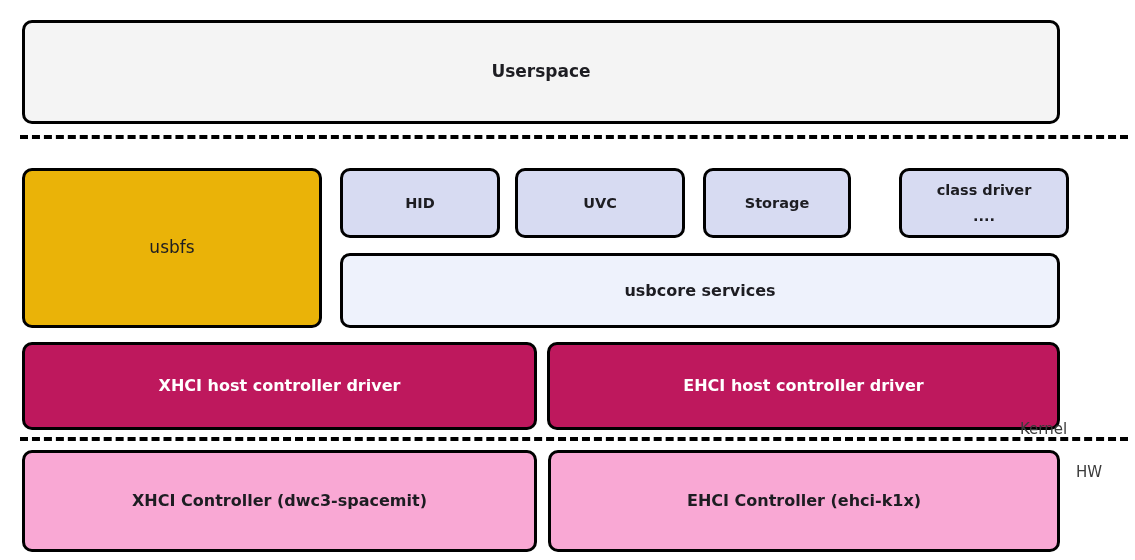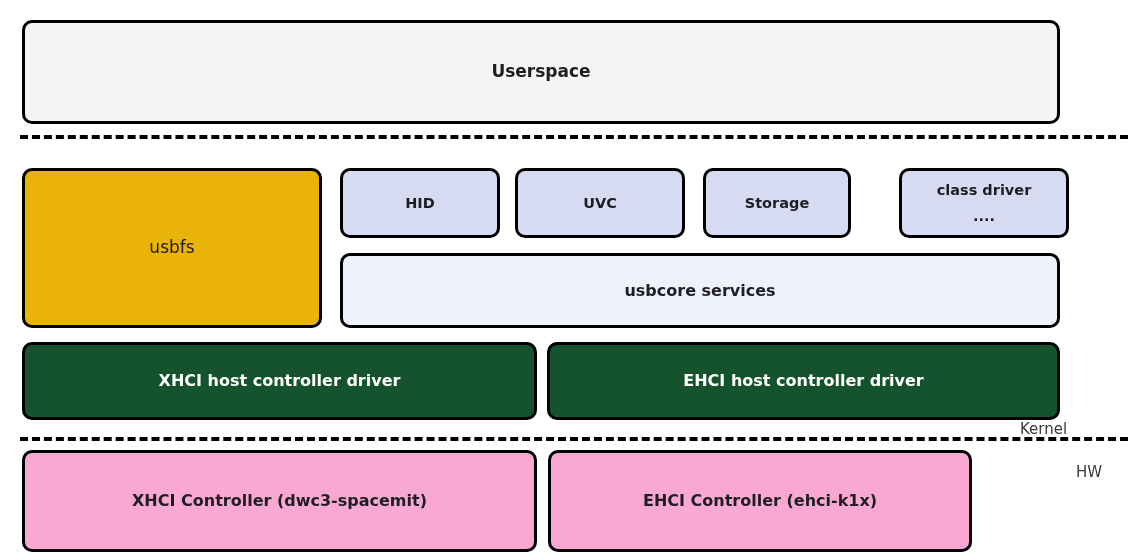--- a/index.html
+++ b/index.html
@@ -69,39 +69,39 @@
     left: 340px; top: 253px;
     width: 720px; height: 75px;
     background: #eef2fc;
     font-size: 16px;
     font-weight: bold;
   }
 
   
   .box-hcd {
     top: 342px;
-    height: 78px;
-    background: #14532d;
+    height: 88px;
+    background: #be185d;
     color: #ffffff;
     font-size: 16px;
     font-weight: bold;
   }
   .box-xhci-drv { left: 22px;  width: 515px; }
   .box-ehci-drv { left: 547px; width: 513px; }
 
   
   .box-hw {
     top: 450px;
     height: 102px;
     background: #f9a8d4;
     font-size: 16px;
     font-weight: bold;
   }
   .box-xhci-hw { left: 22px;  width: 515px; }
-  .box-ehci-hw { left: 548px; width: 424px; }
+  .box-ehci-hw { left: 548px; width: 512px; }
 
   
   .divider {
     position: absolute;
     left: 20px;
     width: 1108px;
     height: 0;
     border-top: 4px dashed #000000;
   }
   .divider-userspace { top: 135px; }

